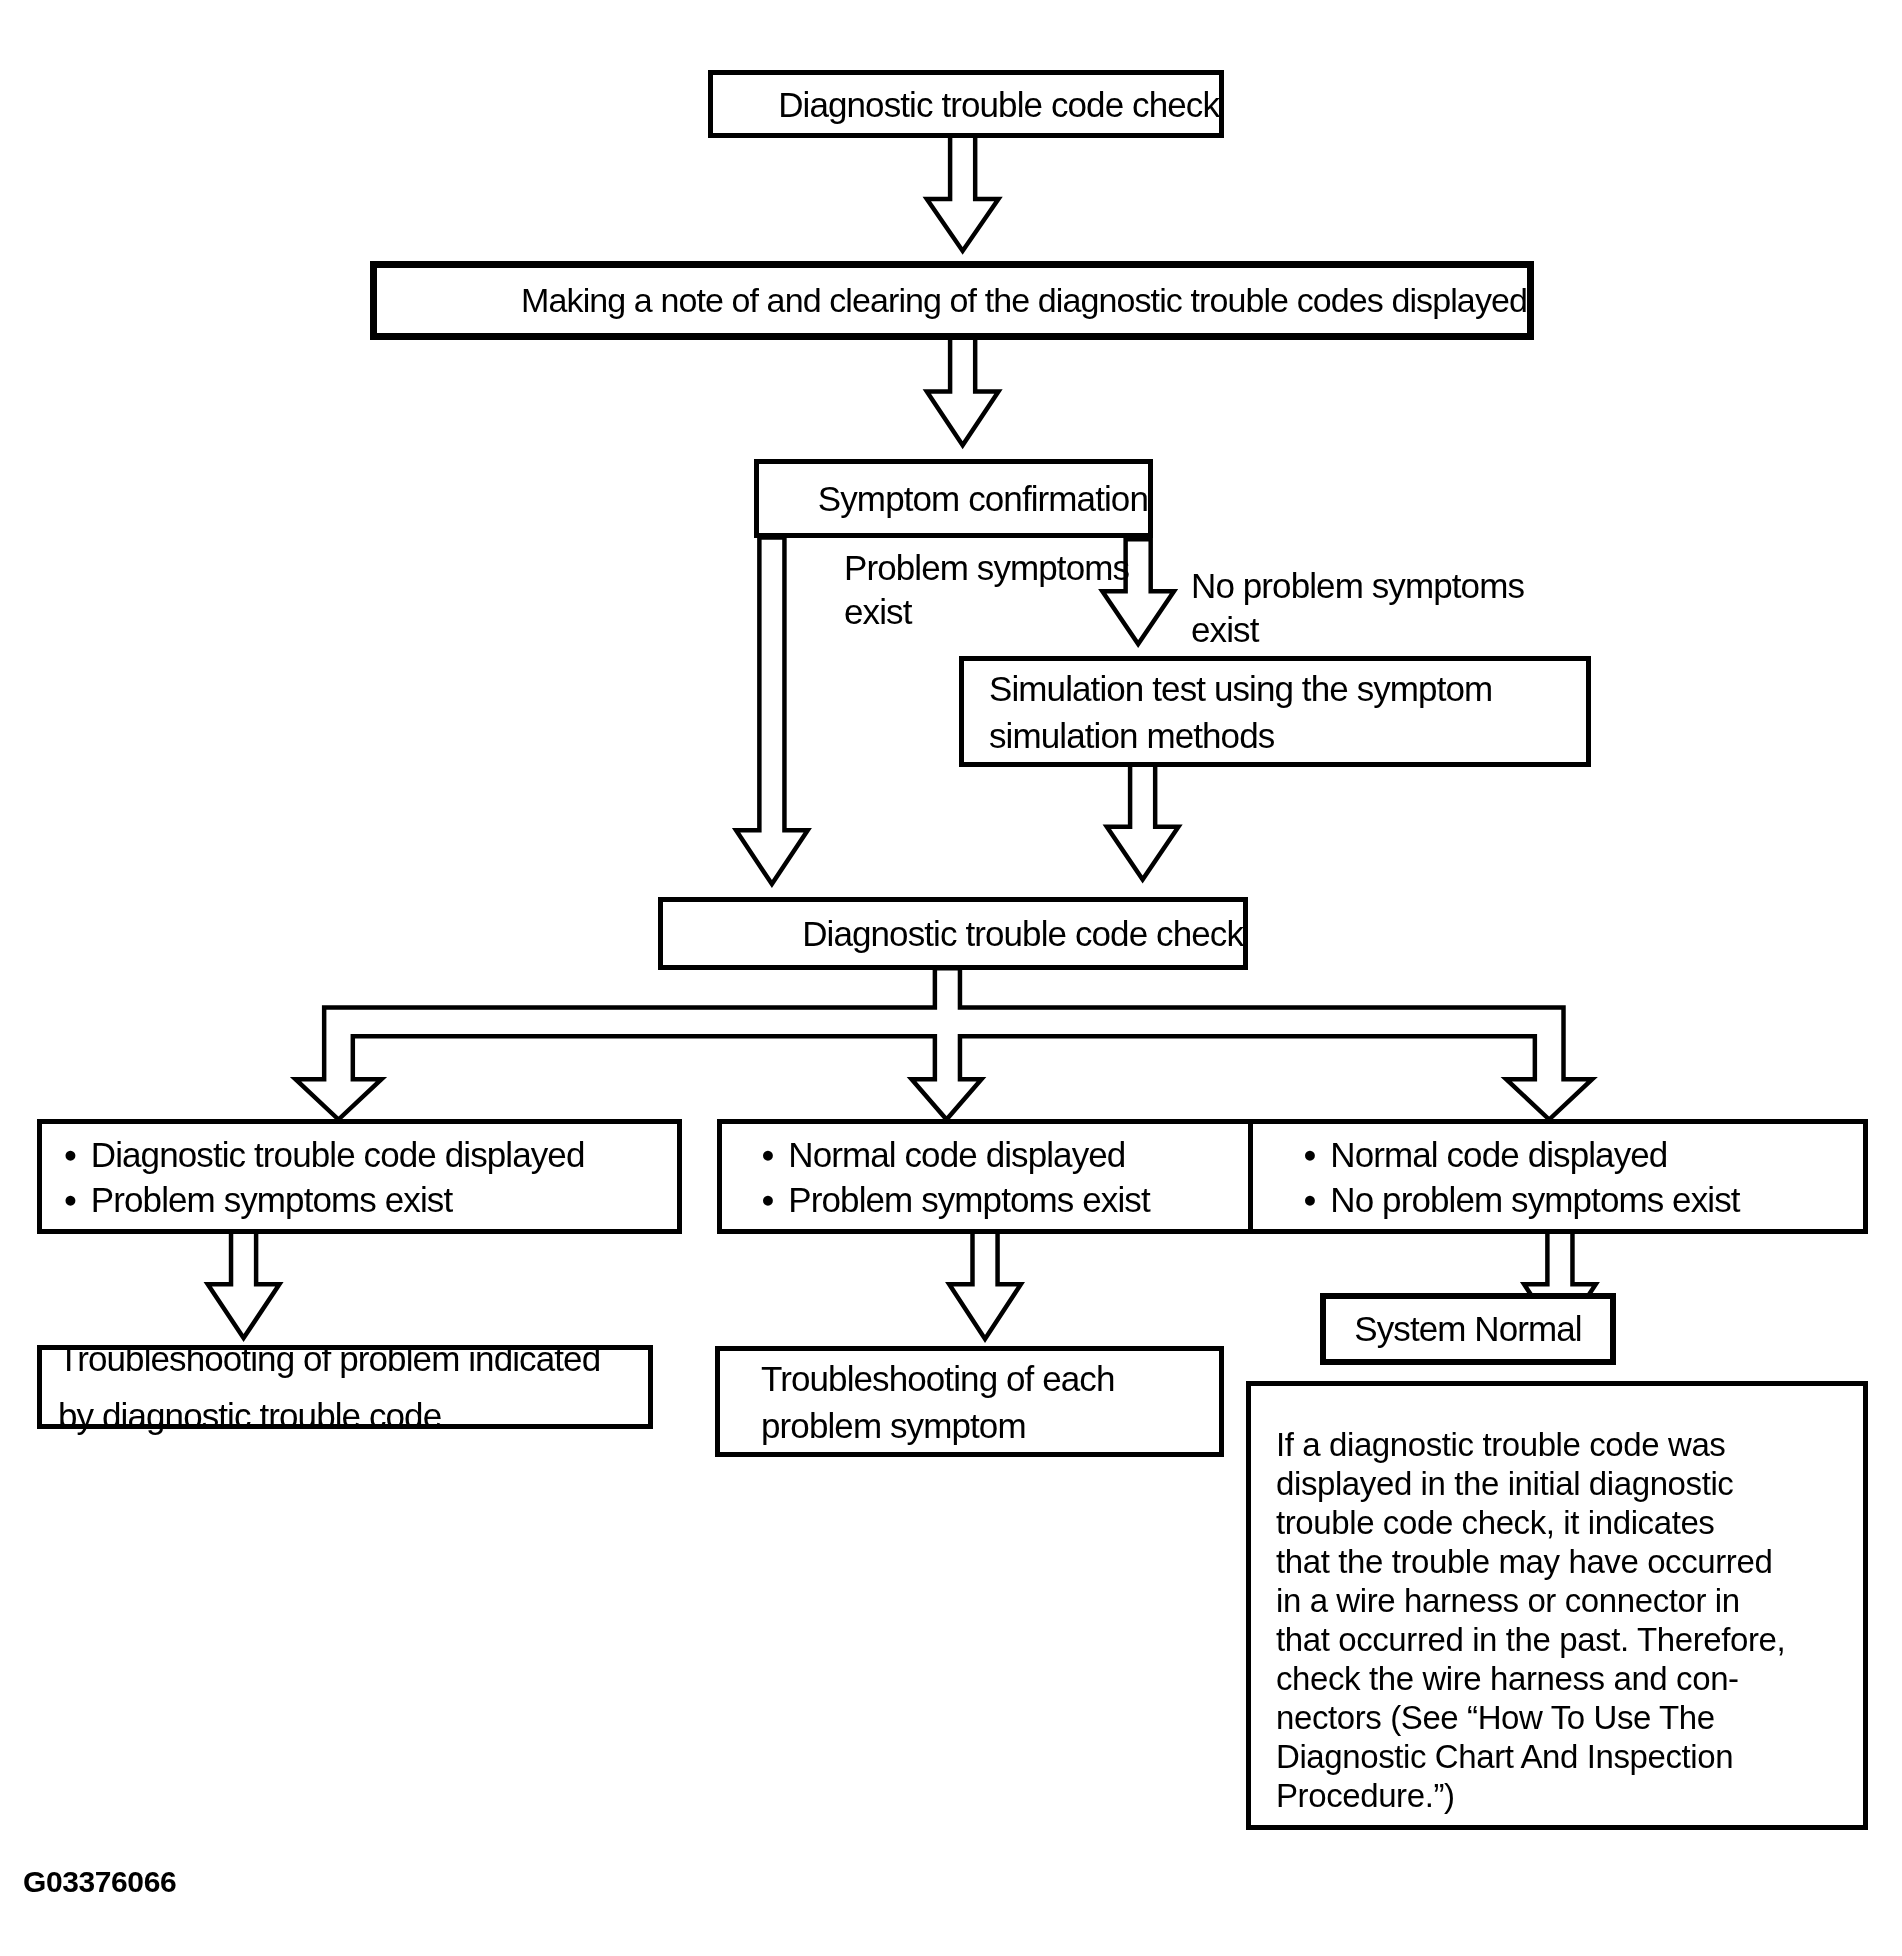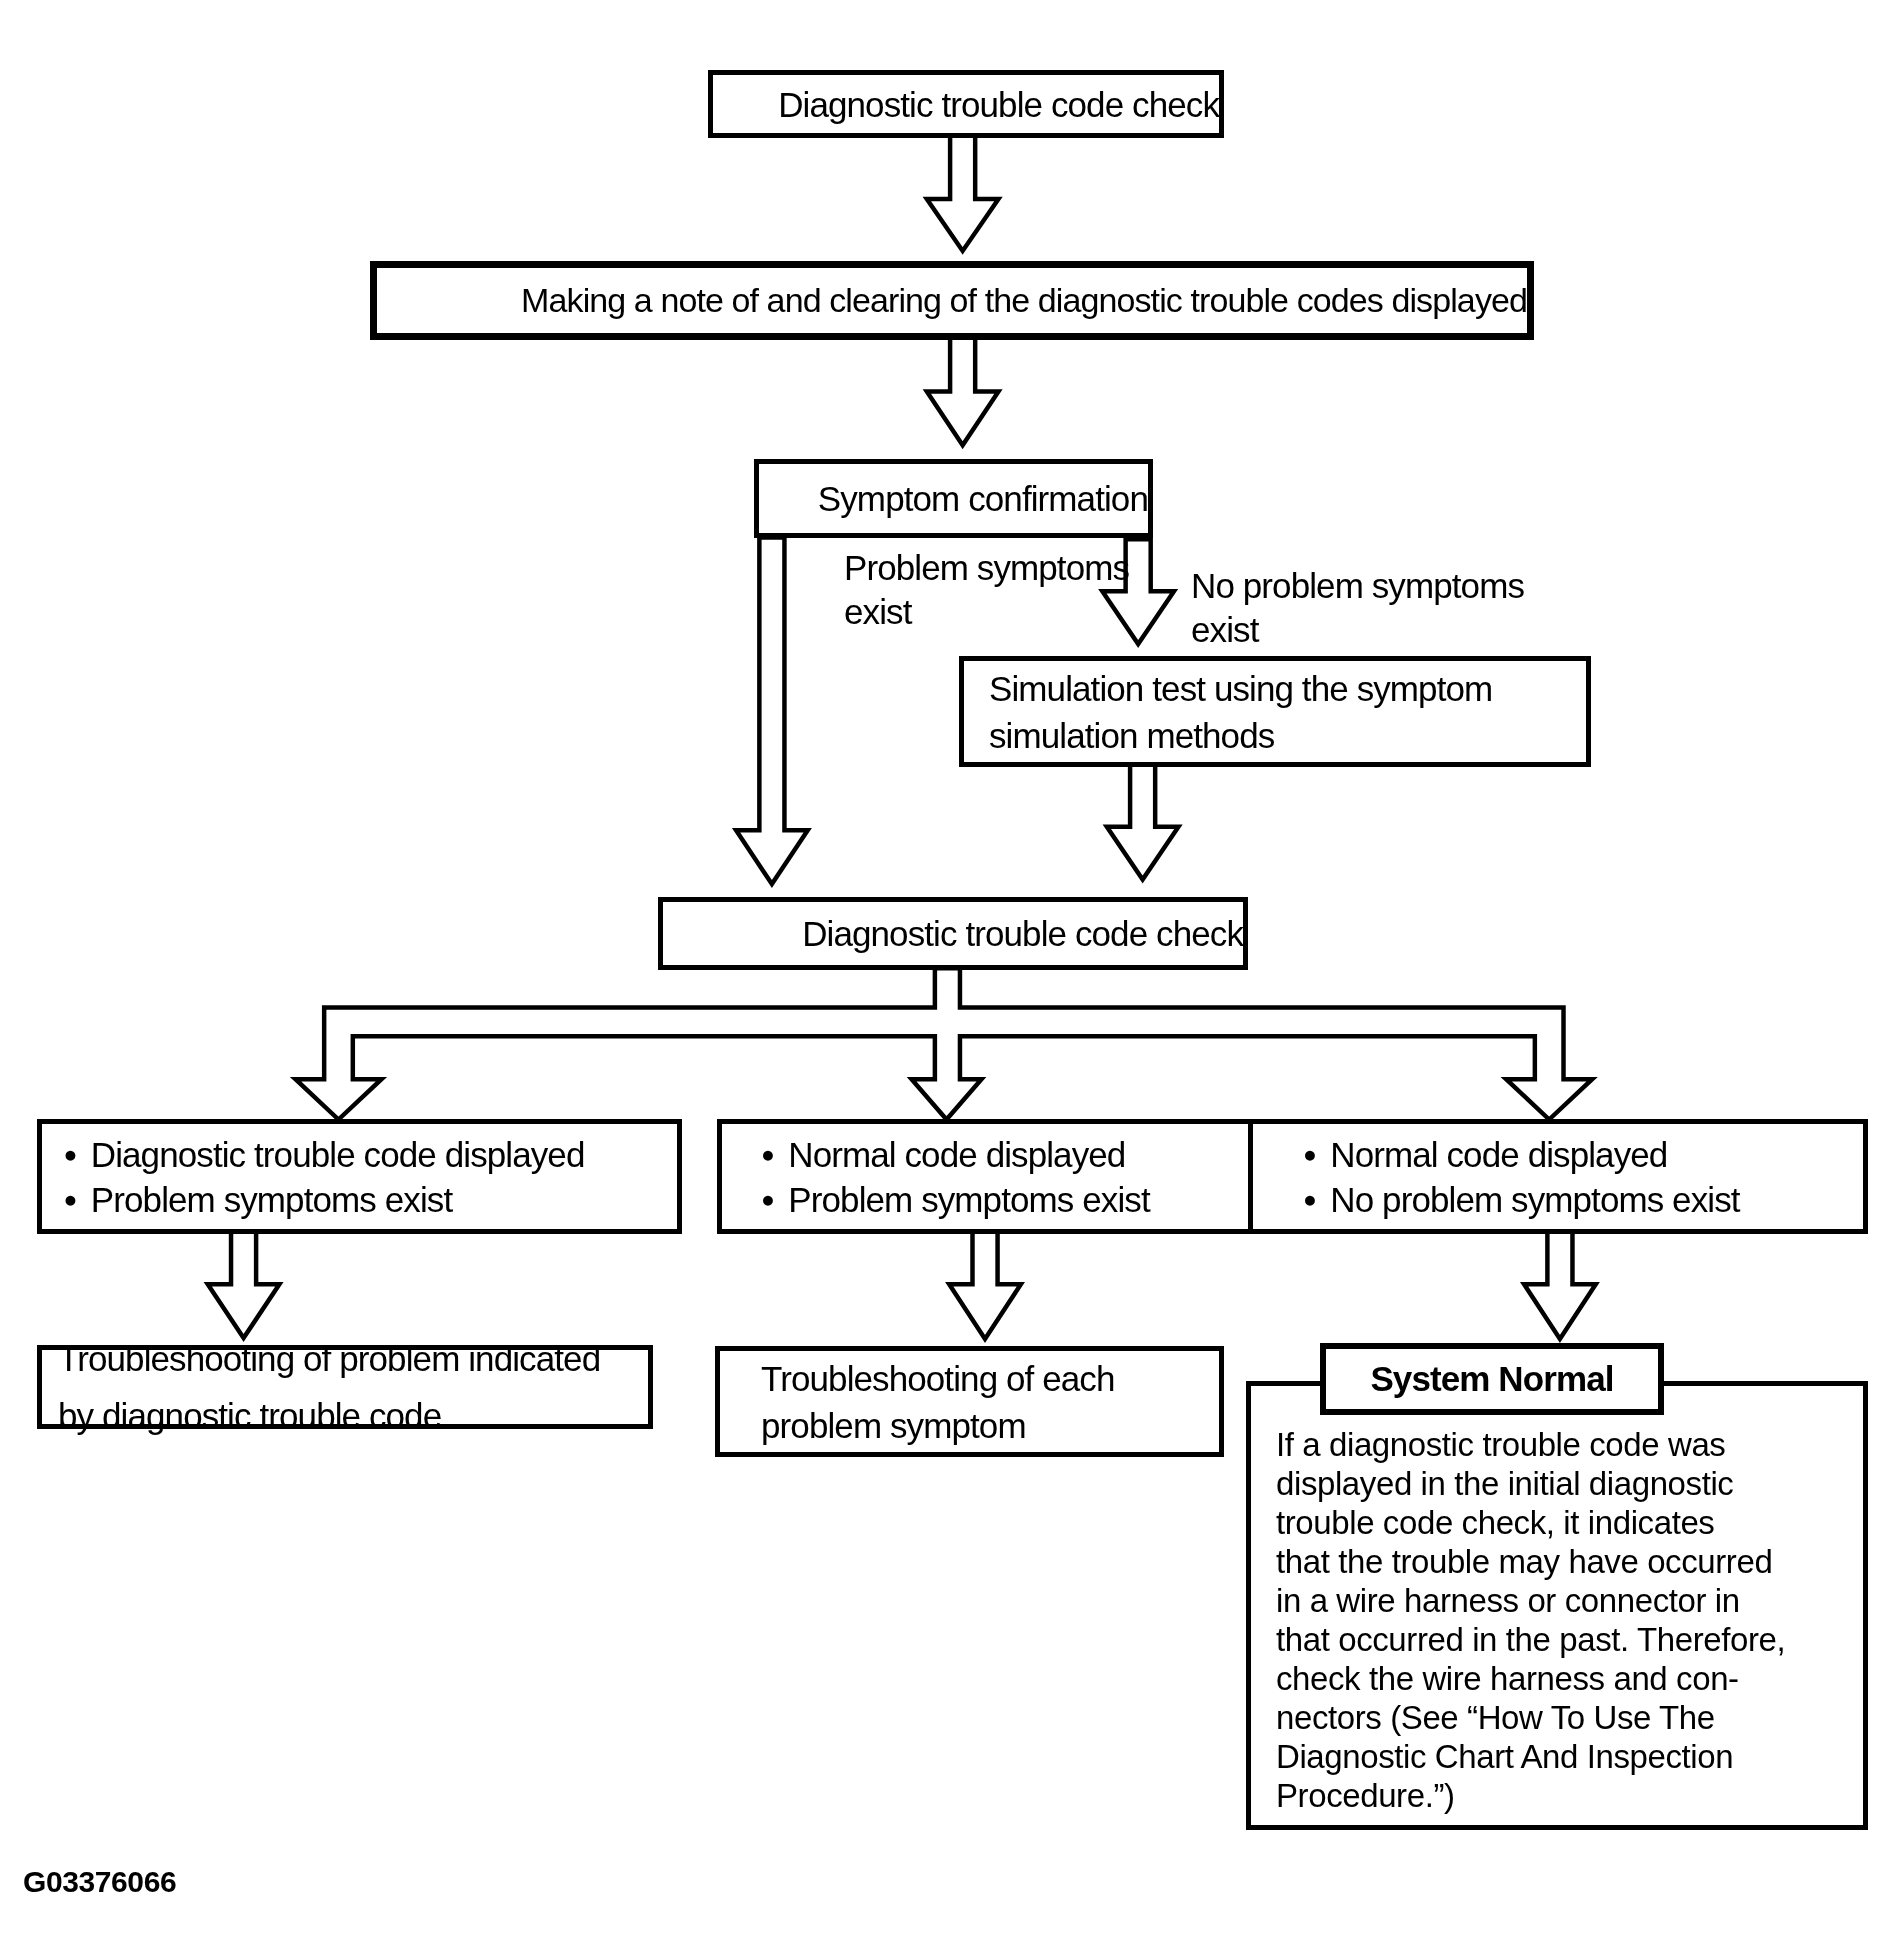--- a/index.html
+++ b/index.html
@@ -144,20 +144,20 @@
       <div class="pline">that the trouble may have occurred</div>
       <div class="pline">in a wire harness or connector in</div>
       <div class="pline">that occurred in the past. Therefore,</div>
       <div class="pline">check the wire harness and con-</div>
       <div class="pline">nectors (See “How To Use The</div>
       <div class="pline">Diagnostic Chart And Inspection</div>
       <div class="pline">Procedure.”)</div>
     </div>
   </div>
 
-  <div class="sn-label" style="left:1320px;top:1343px;width:344px;height:72px;font-weight:bold;">
+  <div class="sn-label" style="left:1320px;top:1293px;width:296px;height:72px;">
     <span>System Normal</span>
   </div>
 
   <div class="figure-code">G03376066</div>
 
 </div>
 
 
 </body></html>

